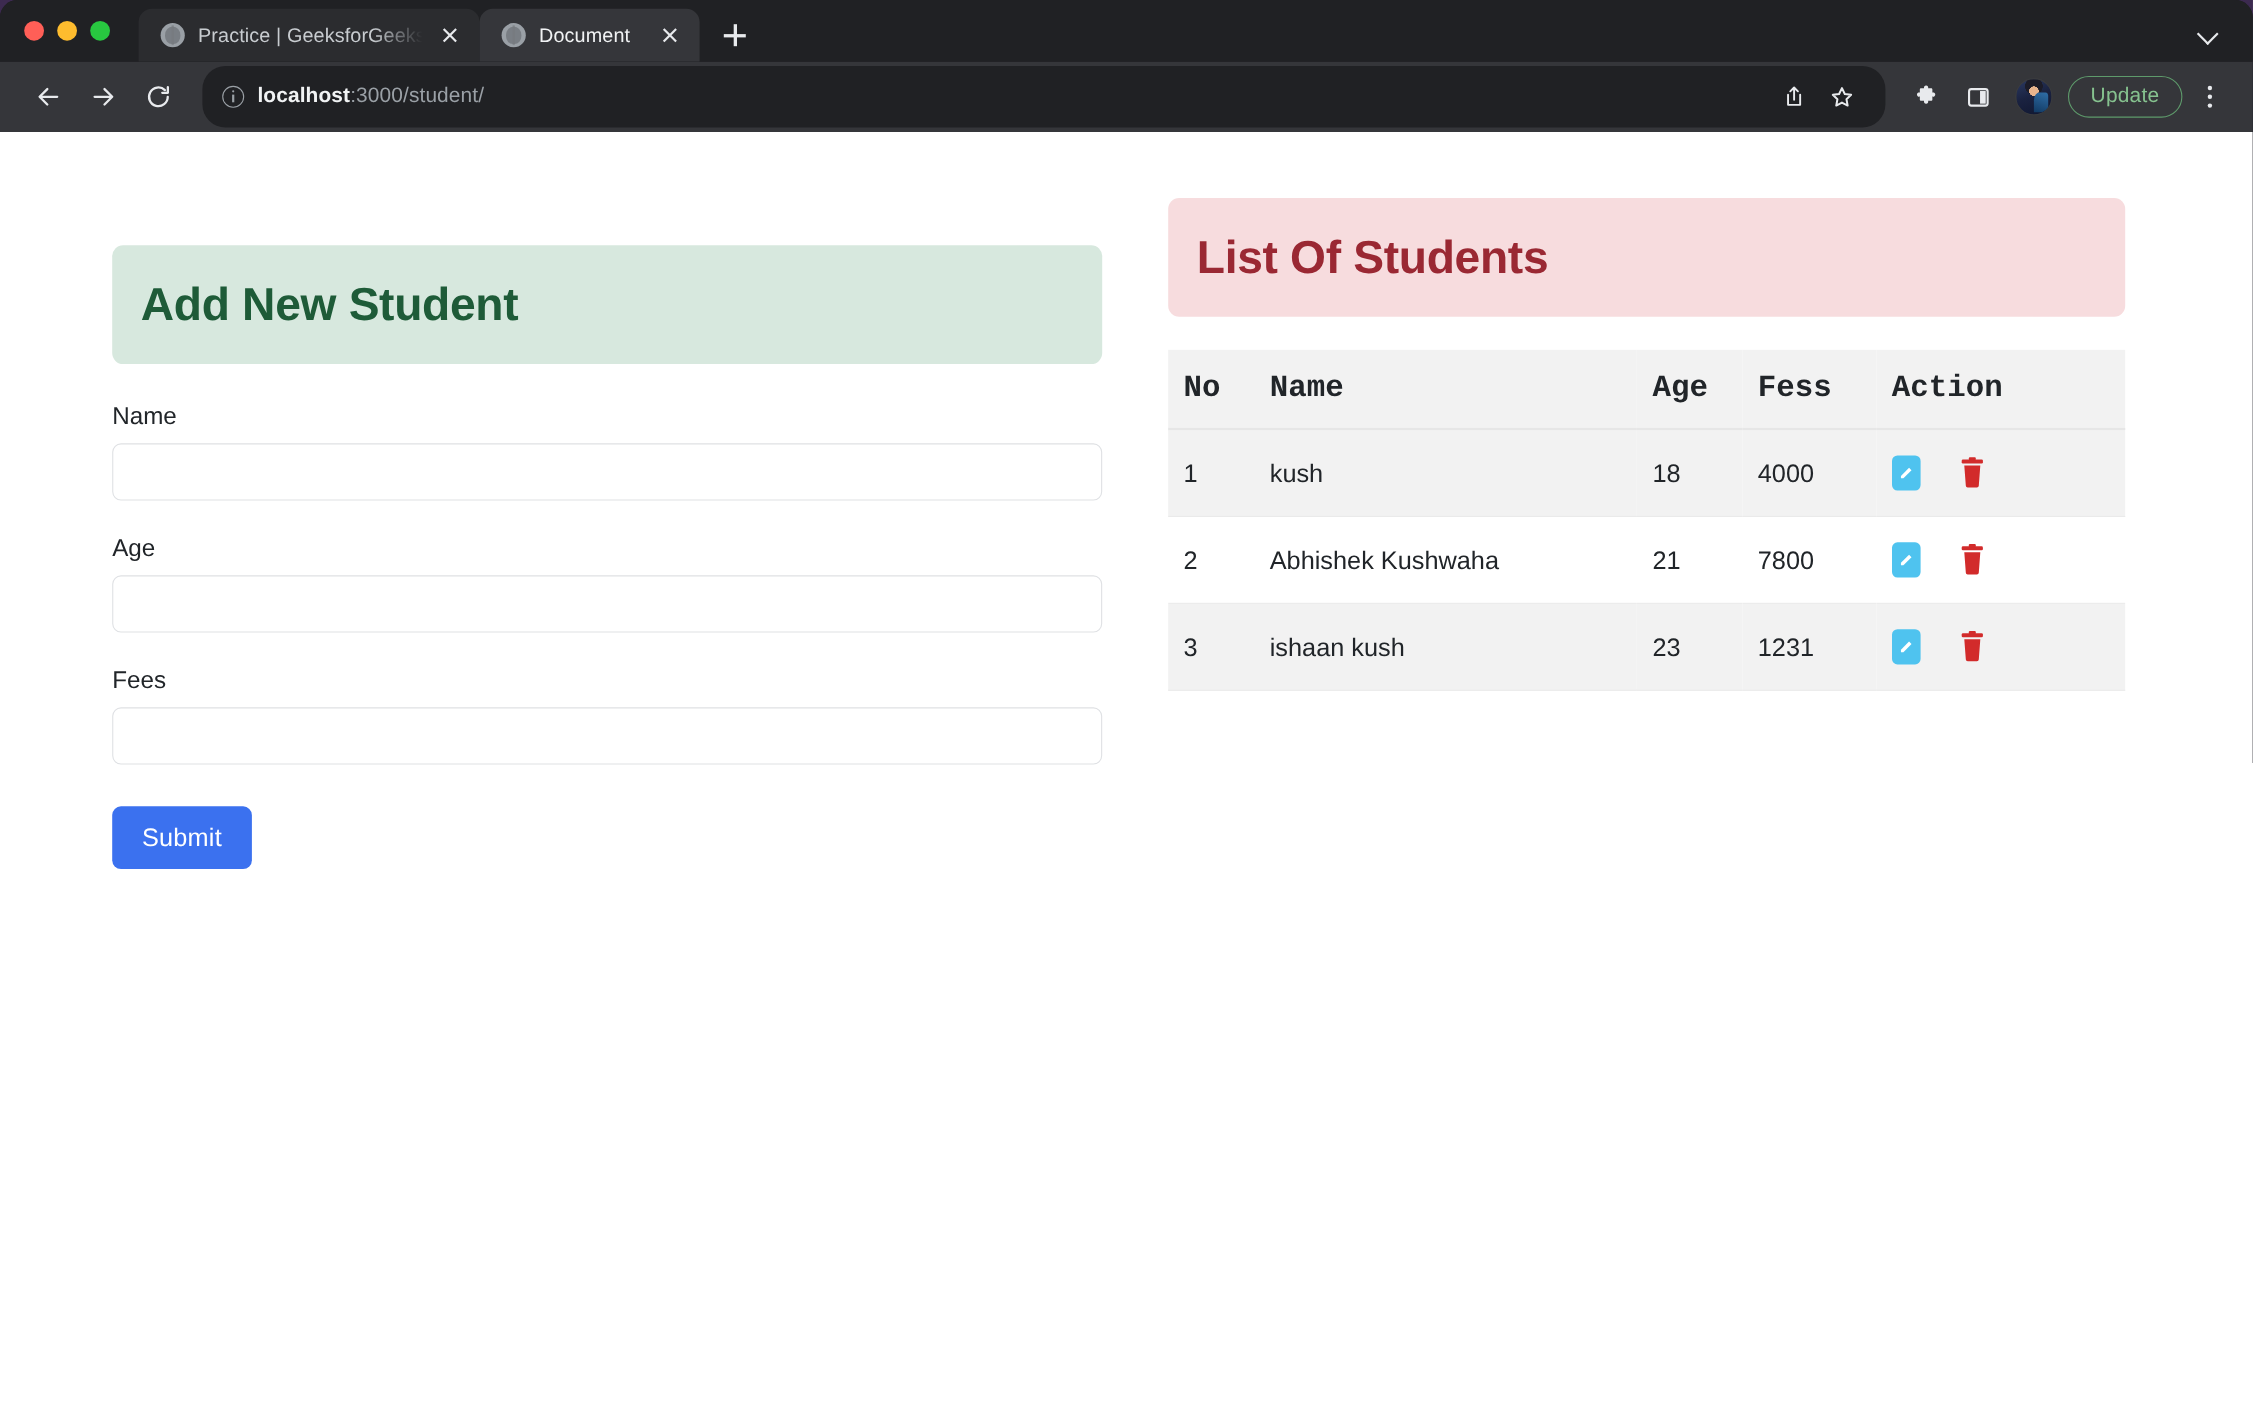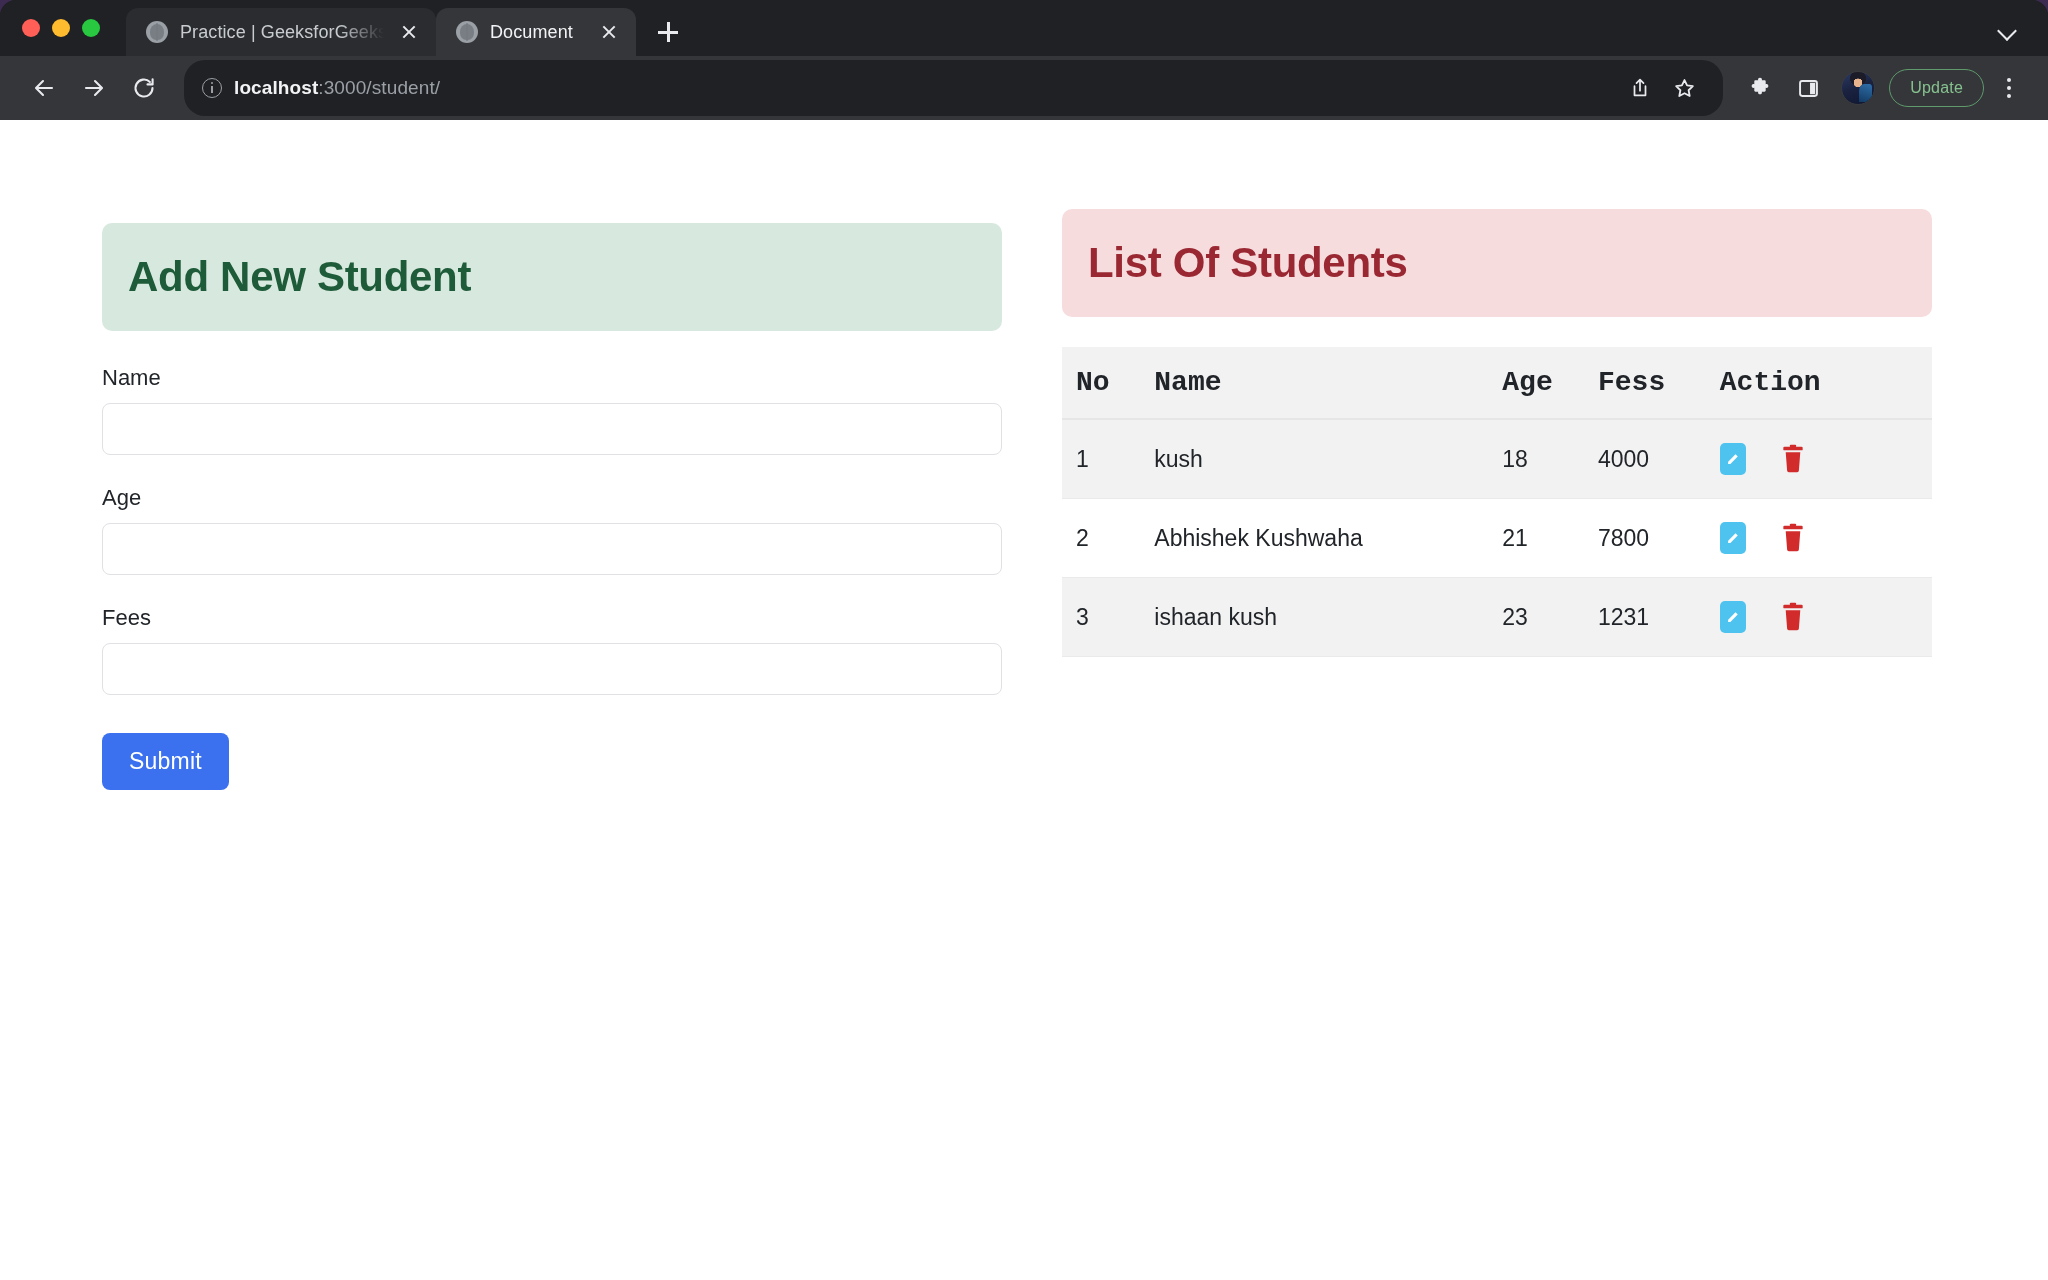--- a/index.html
+++ b/index.html
@@ -254,21 +254,21 @@
     width: 40%; height: 55%;
     background: linear-gradient(200deg, #2f6ea8, #123a63);
     border-radius: 40% 20% 0 0;
   }
 
   .update-btn {
     height: 38px;
     border: 1.6px solid #5e9a6b;
     border-radius: 19px;
     color: #86c28f;
-    font-size: 16px;
+    font-size: 19px;
     display: flex;
     align-items: center;
     padding: 0 20px;
     flex: 0 0 auto;
     letter-spacing: .2px;
   }
 
   .kebab {
     width: 34px; height: 44px;
     display: flex;
@@ -293,21 +293,21 @@
     padding: 60px 0 0 0;
     display: flex;
     gap: 0;
   }
 
   .col {
     width: 50%;
     padding: 0 38px;
   }
   .col.left  { padding-left: 102px; padding-right: 22px; }
-  .col.right { padding-left: 38px;  padding-right: 116px; margin-top: 29px; }
+  .col.right { padding-left: 38px;  padding-right: 116px; }
 
   
   .card-head {
     border-radius: 10px;
     padding: 28px 26px;
     height: 108px;
     display: flex;
     align-items: center;
   }
   .card-head.green { background: #d7e8de; margin-top: 43px; }

